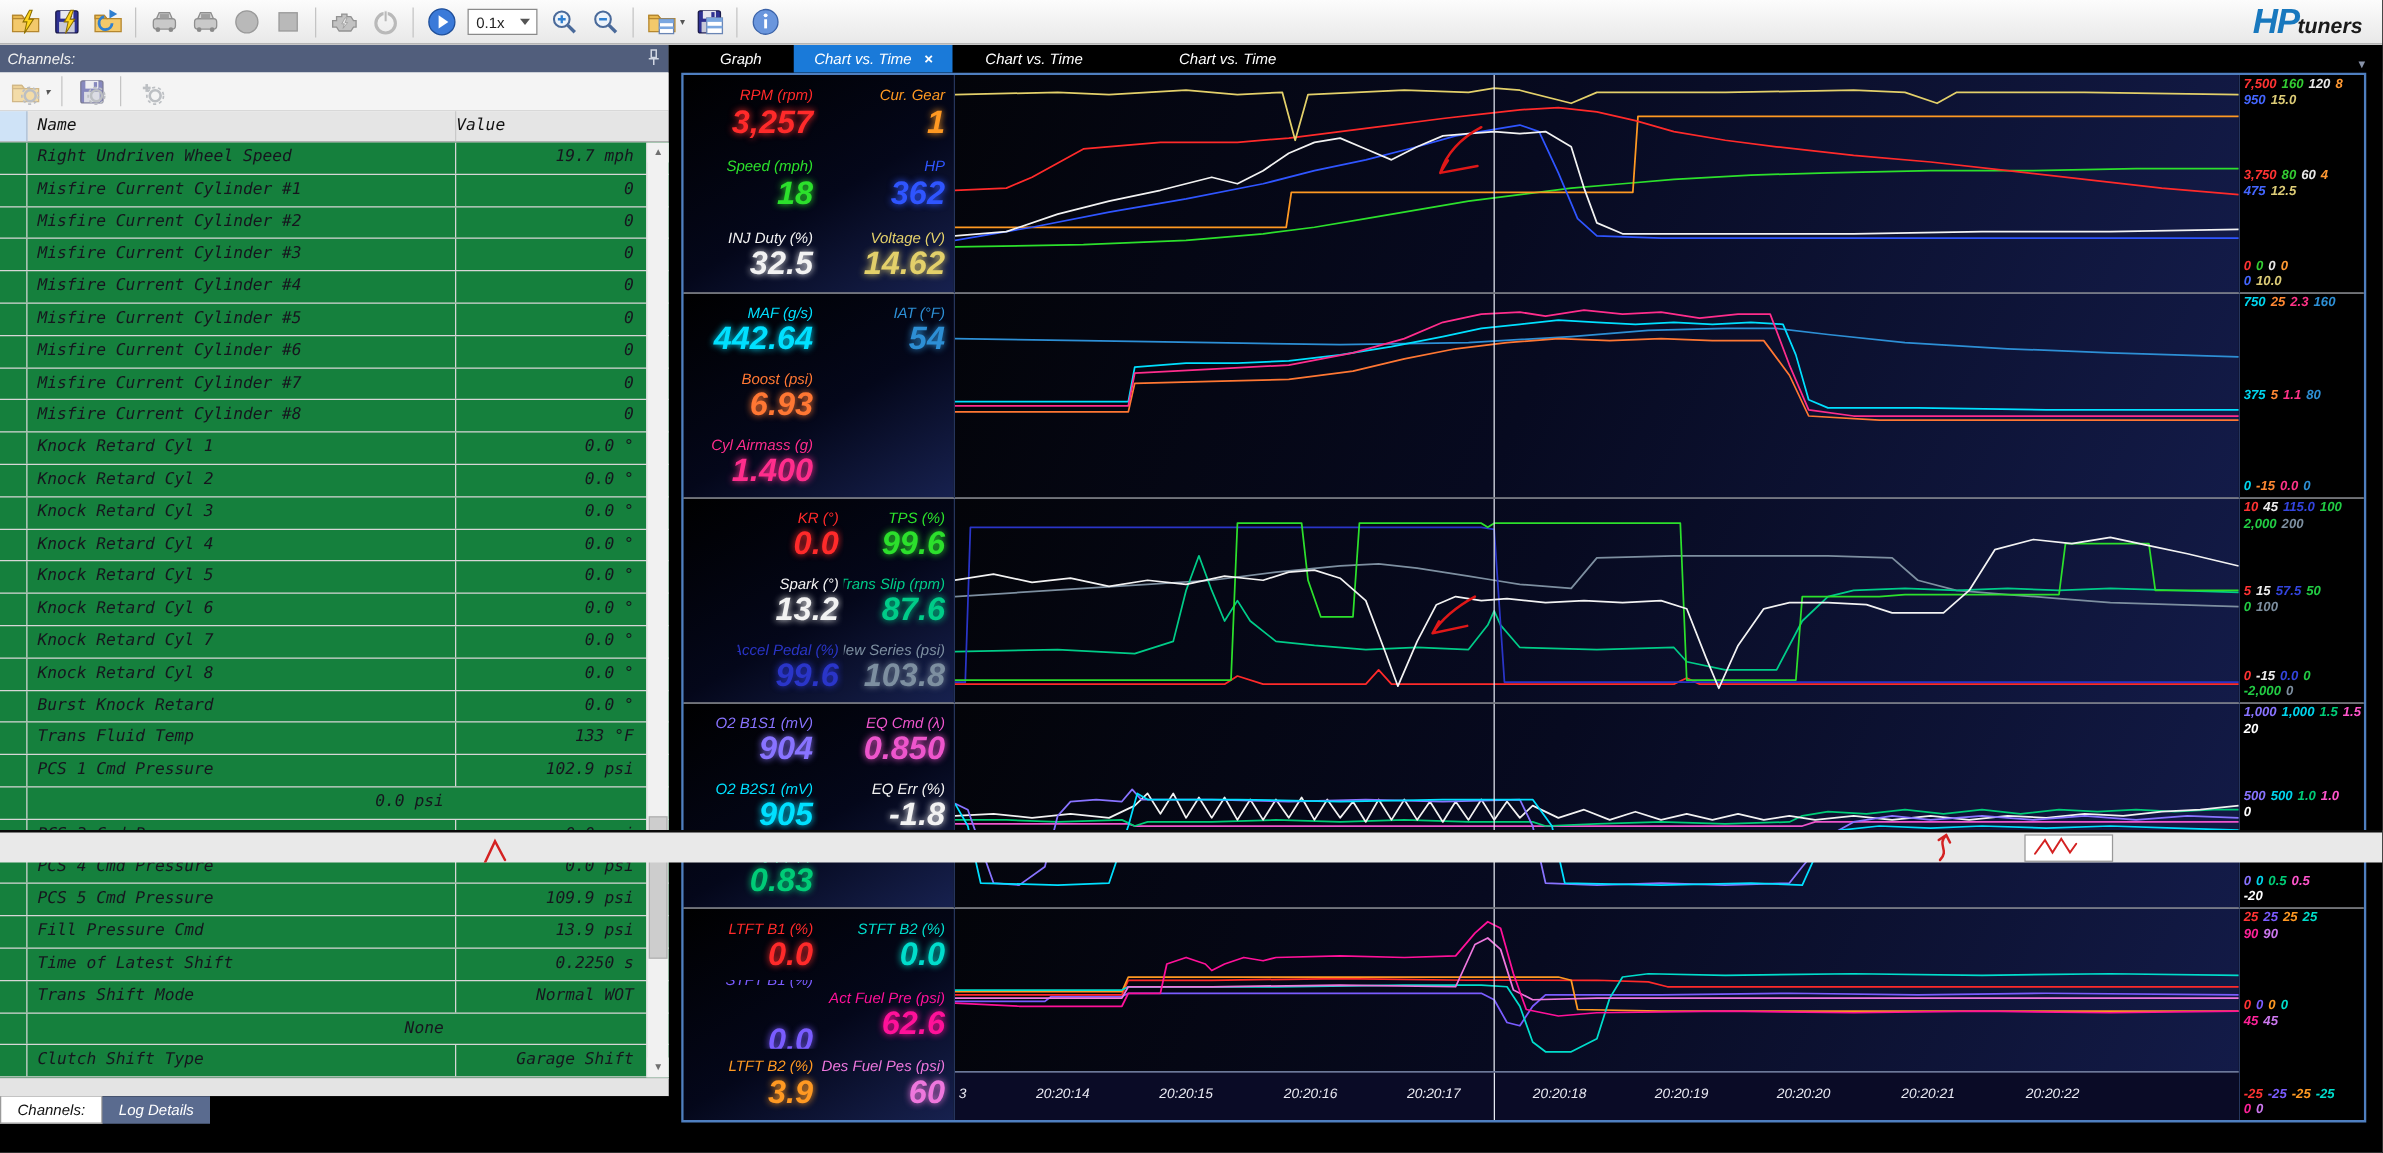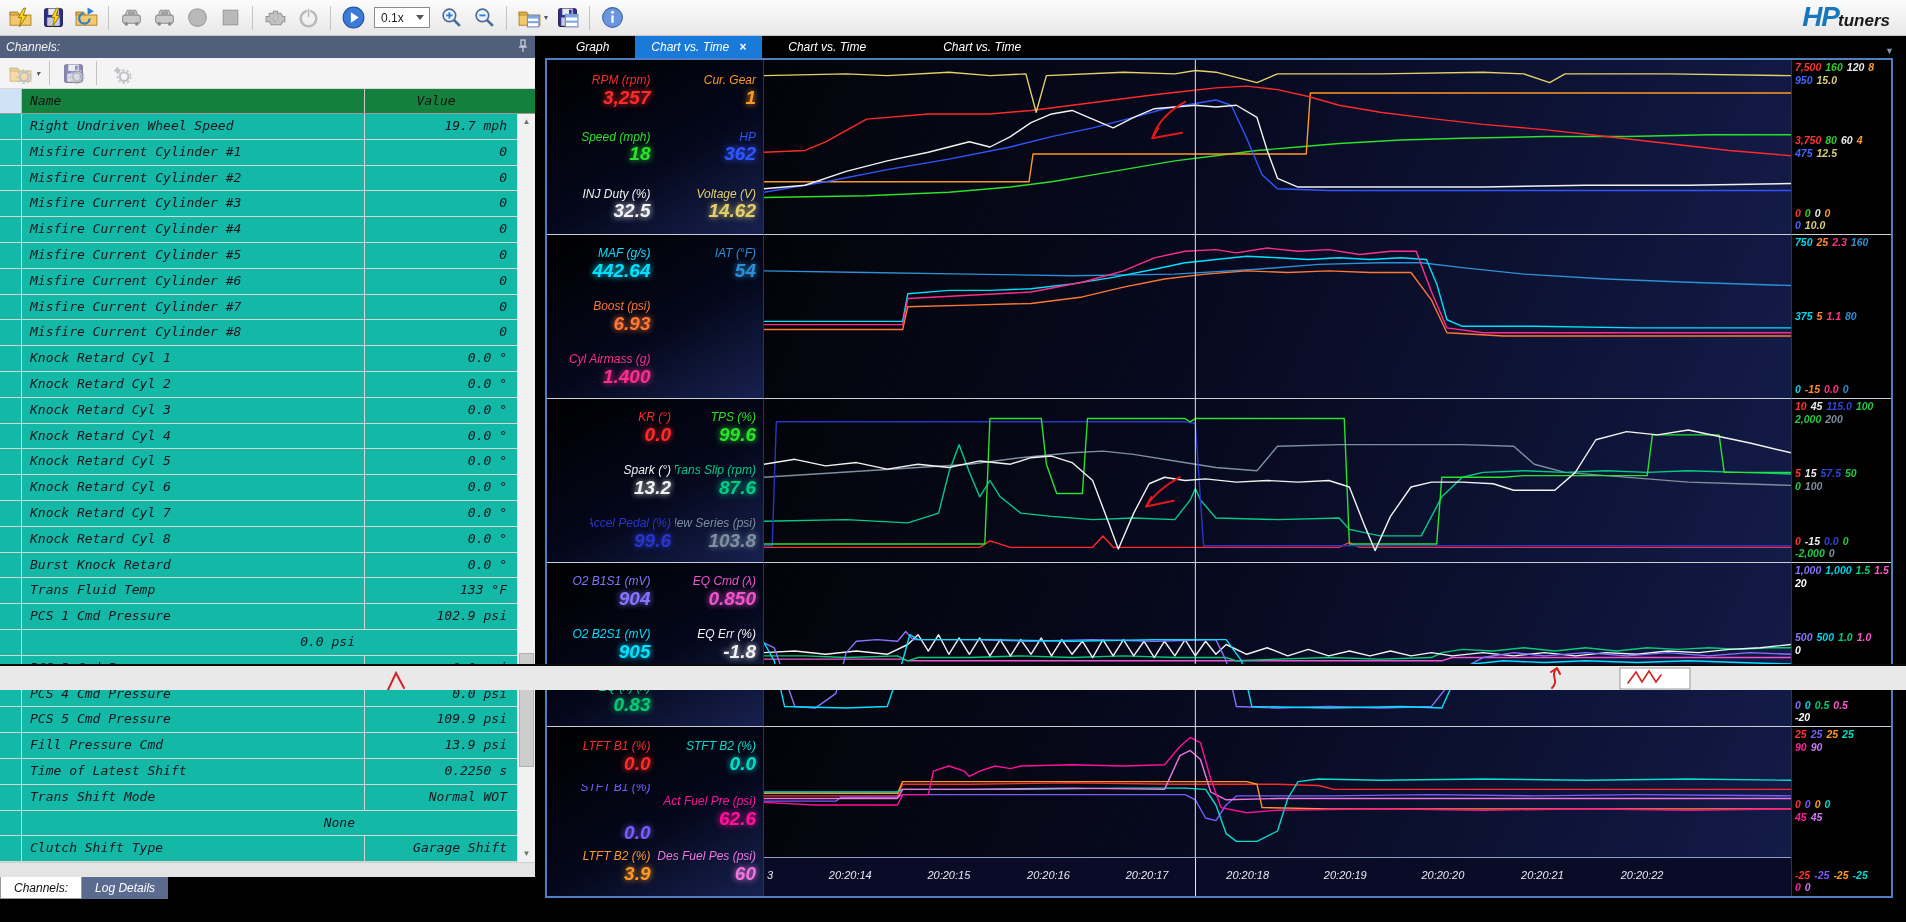--- a/index.html
+++ b/index.html
@@ -14,25 +14,25 @@
   .logo{position:absolute;right:16px;top:1px;display:flex;align-items:baseline;font-style:italic;font-weight:bold;}
   .logo .hp{font-size:28px;color:#1878be;letter-spacing:-1px;}
   .logo .tn{font-size:17px;color:#1a1a1a;margin-left:-1px;}
   
   .main{display:flex;height:628px;font-style:italic;}
   .left-panel{width:535px;box-sizing:border-box;background:#fff;display:flex;flex-direction:column;}
   .lp-header{height:22px;background:#515e7c;color:#f2f2f2;font-size:12px;display:flex;align-items:center;padding:0 6px;flex:none;}
   .pin{margin-left:auto;opacity:.9;}
   .lp-toolbar{height:30px;flex:none;background:#f4f4f4;border-bottom:1px solid #d8d8d8;display:flex;align-items:center;gap:6px;padding-left:6px;}
   .lp-toolbar .tbtn{opacity:.55;}
-  .theader{height:24px;flex:none;display:grid;grid-template-columns:22px 343px 1fr;padding-right:18px;border-bottom:1px solid #9c9c9c;font-family:"DejaVu Sans Mono",monospace;font-size:13px;color:#111;background:#15803d;}
+  .theader{height:24px;flex:none;display:grid;grid-template-columns:22px 343px 1fr;padding-right:18px;border-bottom:1px solid #9c9c9c;font-family:"DejaVu Sans Mono",monospace;font-size:13px;color:#111;background:#e5e5e5;}
   .theader .lead{background:#cfe3f7;border-right:1px solid #aebdd0;}
   .theader .name{padding-left:8px;line-height:24px;border-right:1px solid #c9c9c9;}
-  .theader .val{text-align:center;padding-right:10px;line-height:24px;}
-  .tbody{position:relative;flex:none;height:748px;overflow:hidden;background:#14b8a6;}
+  .theader .val{text-align:left;padding-right:10px;line-height:24px;}
+  .tbody{position:relative;flex:none;height:748px;overflow:hidden;background:#15803d;}
   .trow{display:grid;grid-template-columns:22px 343px 1fr;padding-right:18px;height:25.8px;box-sizing:border-box;border-bottom:1px solid #d6d6d6;font-family:"DejaVu Sans Mono",monospace;font-size:13px;color:#16161e;}
   .trow .lead{border-right:1px solid #d6d6d6;}
   .trow .name{padding-left:8px;line-height:24.8px;border-right:1px solid #d6d6d6;white-space:nowrap;overflow:hidden;}
   .trow .val{text-align:right;padding-right:10px;line-height:24.8px;white-space:nowrap;}
   .vscroll{position:absolute;top:0;right:0;bottom:0;width:17px;background:#f1f1f1;border-left:1px solid #dcdcdc;}
   .varrow{position:absolute;left:0;right:0;height:16px;color:#707070;font-size:8px;text-align:center;line-height:16px;background:#f1f1f1;}
   .varrow.up{top:0;} .varrow.dn{bottom:0;}
   .vthumb{position:absolute;left:1px;right:1px;top:72%;height:15%;background:#cdcdcd;border:1px solid #b0b0b0;}
   .hscroll{height:14px;flex:none;background:#e4e4e4;border-top:1px solid #cfcfcf;}
   .lp-footer{height:24px;flex:none;background:#000;display:flex;align-items:flex-start;}
@@ -43,21 +43,21 @@
   .right-panel{flex:1;background:#000;display:flex;flex-direction:column;}
   .tabbar{position:relative;height:22px;flex:none;display:flex;align-items:stretch;background:#000;}
   .ctab{display:flex;align-items:center;justify-content:center;gap:10px;font-size:12px;color:#fff;padding:0 16px;white-space:nowrap;}
   .ctab.active{background:#1a7ad9;}
   .ctab .x{font-size:12px;font-weight:bold;}
   .chart-caret{position:absolute;right:12px;bottom:2px;font-size:9px;color:#8892a8;}
   .chart-grid{margin-left:10px;width:1348px;height:840px;box-sizing:border-box;border:2px solid #4f7fc0;background:#000;display:grid;grid-template-columns:217px 1fr 100px;grid-template-rows:175px 164px 164px 164px 130px 1fr;}
   .gauge{display:grid;grid-template-columns:1fr 1fr;grid-auto-rows:1fr;background:linear-gradient(150deg,#000 0%,#04071a 55%,#17214f 100%);border-right:1px solid #26355c;padding:2px 3px 2px 2px;box-sizing:border-box;}
   .gpair{display:flex;flex-direction:column;justify-content:center;align-items:flex-end;padding-right:4px;overflow:hidden;}
   .glabel{font-size:12px;line-height:1.2;white-space:nowrap;}
-  .gvalue{font-size:19px;font-weight:bold;line-height:1.05;text-shadow:0 0 6px;white-space:nowrap;}
+  .gvalue{font-size:26px;font-weight:bold;line-height:1.05;text-shadow:0 0 6px;white-space:nowrap;}
   .plot{position:relative;background:linear-gradient(115deg,#030409 0%,#070a20 45%,#131b48 100%);}
   .plot svg{position:absolute;left:0;top:0;width:100%;height:100%;}
   .hline{border-bottom:1px solid #c9cdd6;}
   .rlabels{background:#000;border-left:1px solid #26355c;display:flex;flex-direction:column;justify-content:space-between;padding:1px 0 2px 3px;box-sizing:border-box;font-weight:bold;font-size:10.5px;overflow:hidden;}
   .lline{display:flex;gap:4px;line-height:1.2;white-space:nowrap;}
   .timeband{position:relative;background:#0a0b26;border-top:1px solid #8f9ec2;color:#e9e9f2;font-size:11px;overflow:hidden;}
   .time-label{position:absolute;top:11px;transform:translateX(-50%);}
   .time-partial{position:absolute;left:3px;top:11px;}
   .time-divider{position:absolute;top:0;bottom:0;width:1px;background:#e6e9f2;}
   

